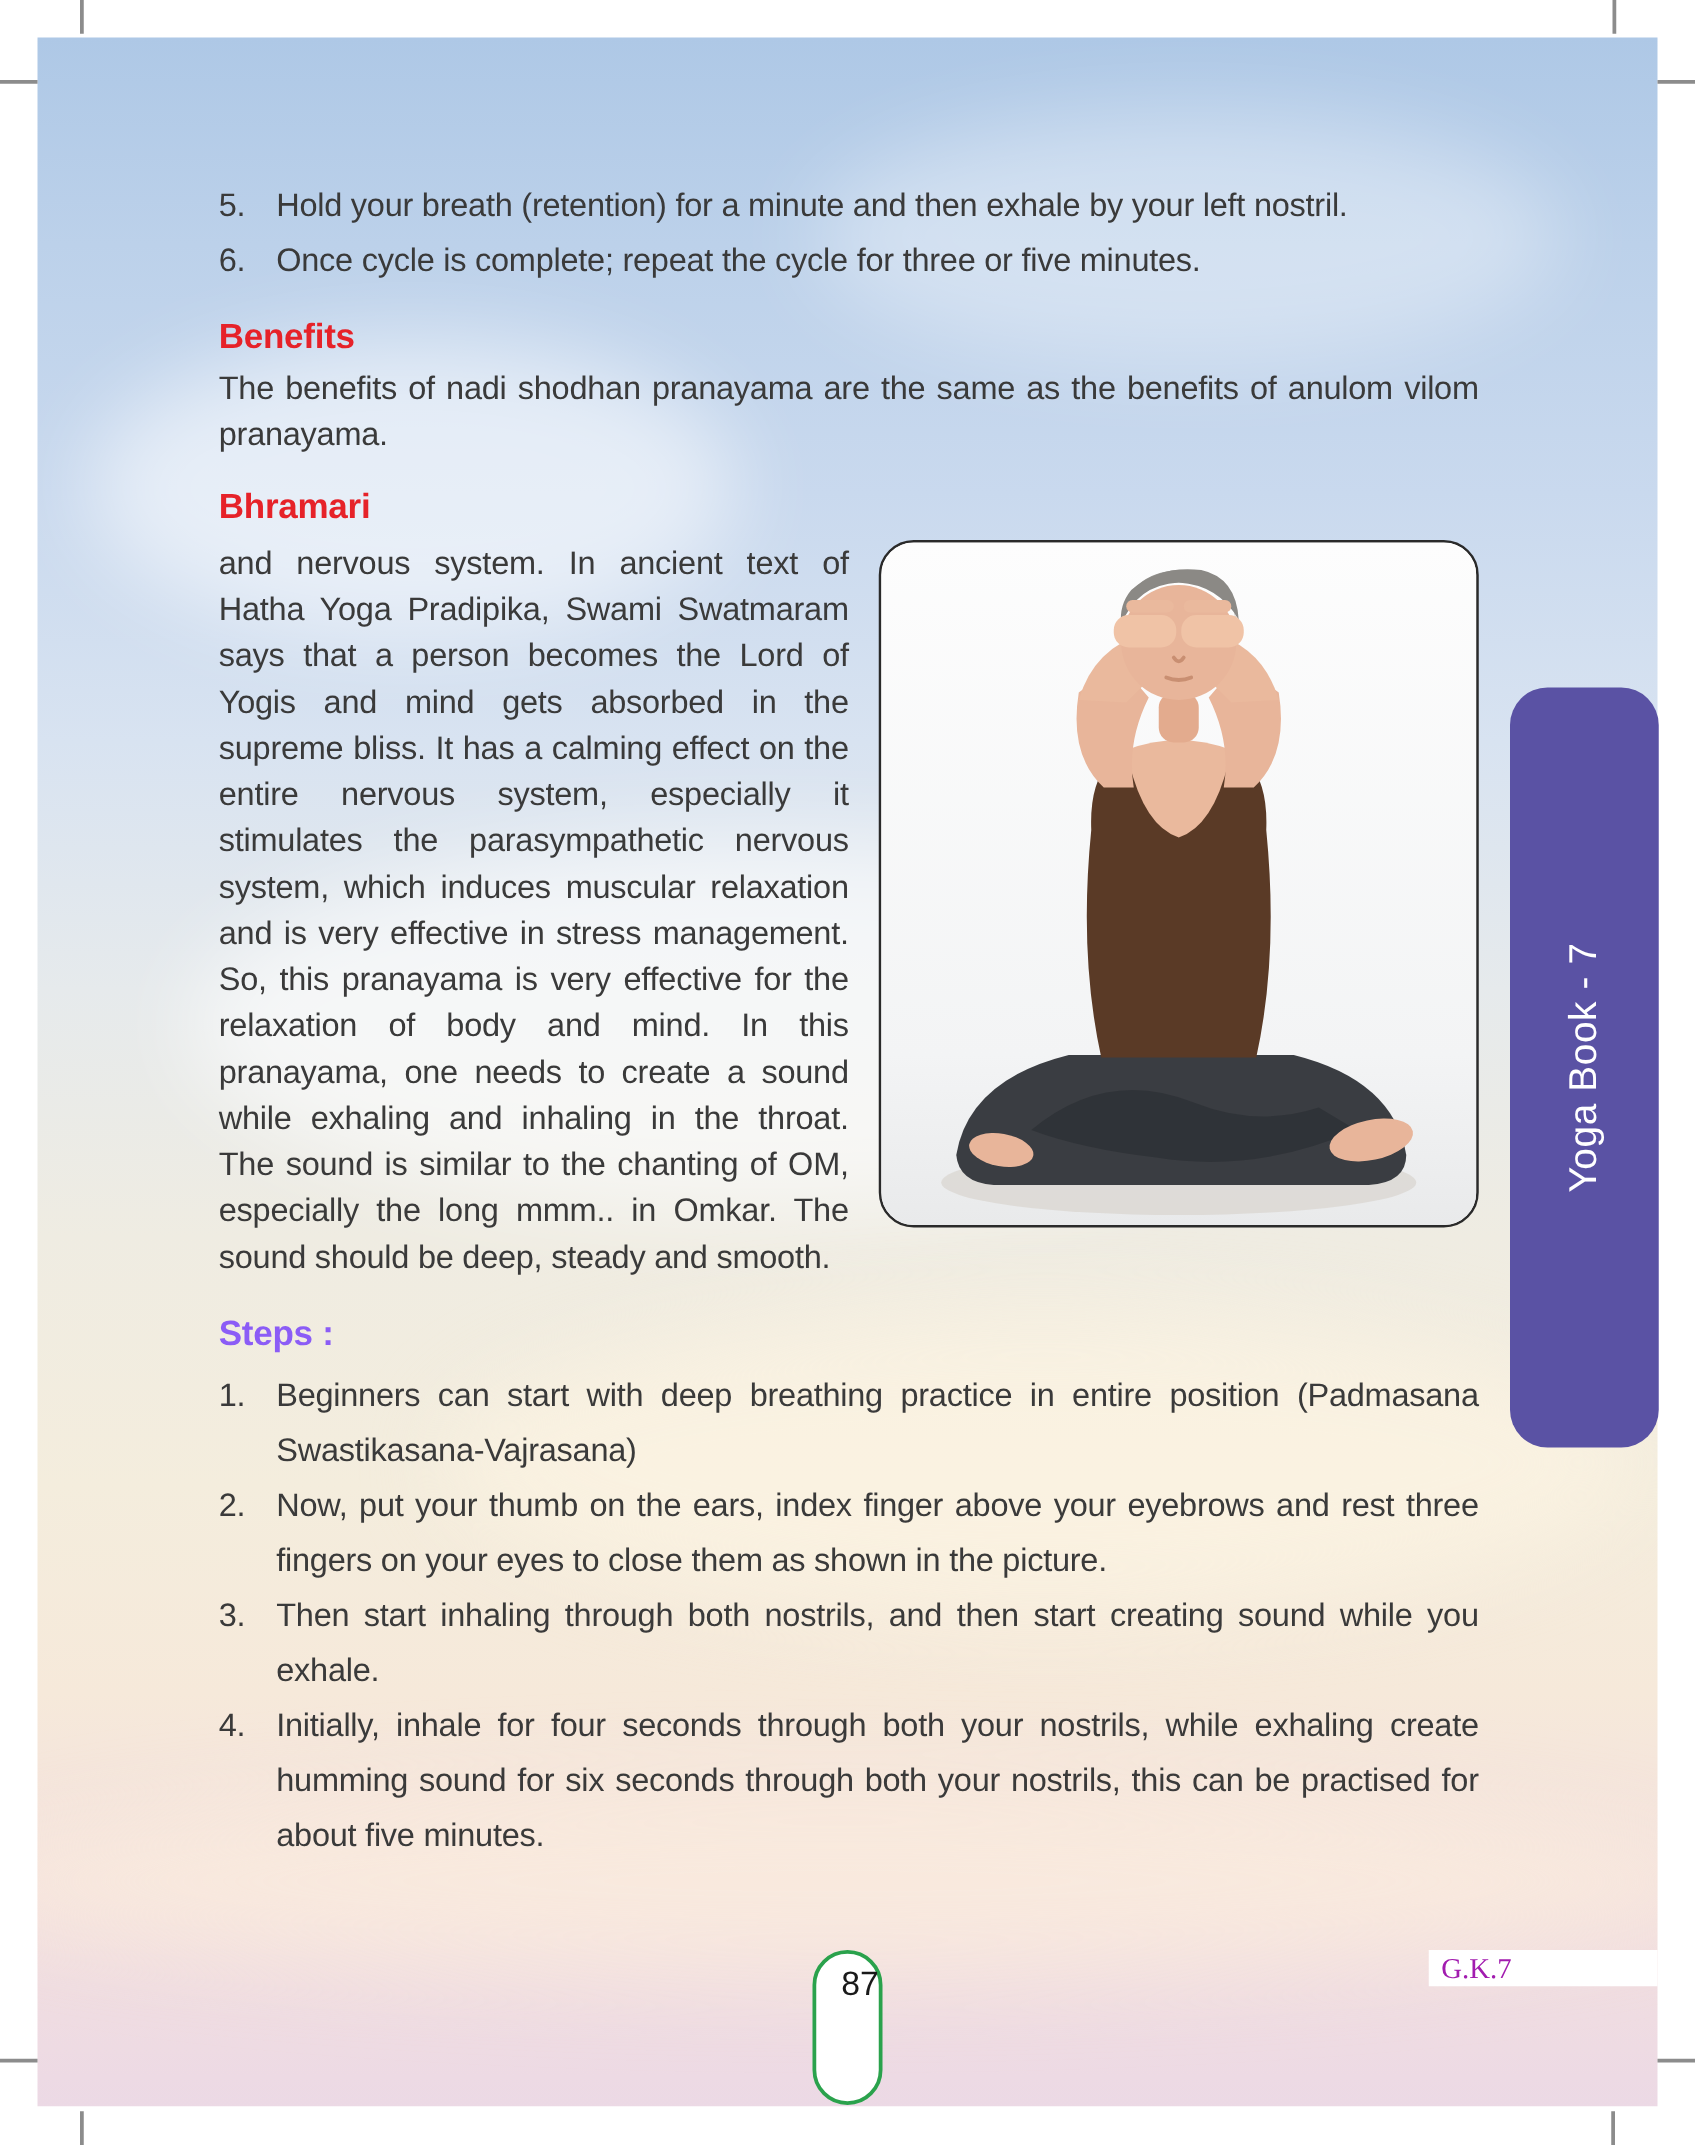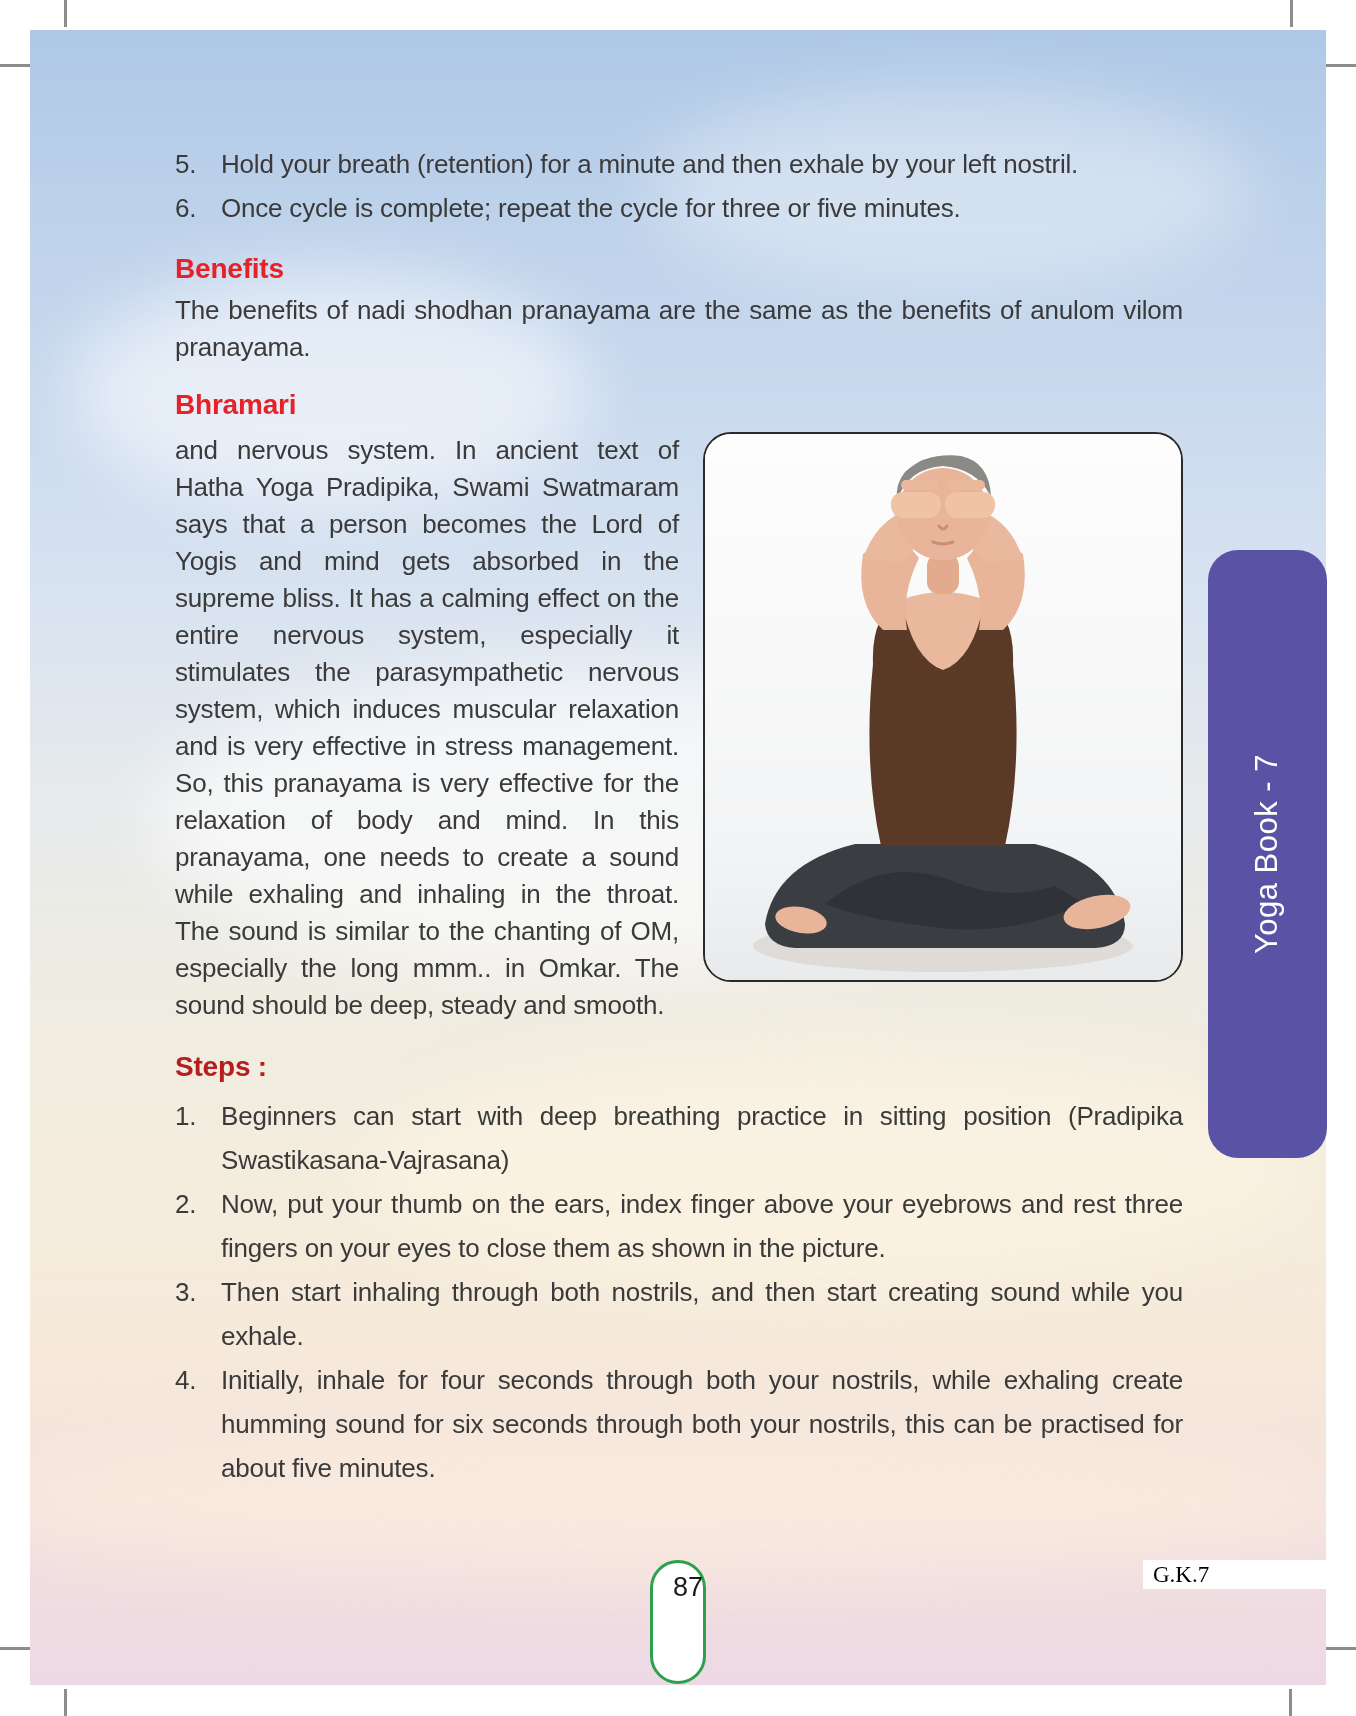--- a/index.html
+++ b/index.html
@@ -42,21 +42,21 @@
     letter-spacing:-0.2px;
   }
   .num-list{margin:0;padding:0;list-style:none;}
   .num-list .li{display:flex;line-height:44px;}
   .num-list .num{width:46px;flex:0 0 46px;}
   .num-list .txt{flex:1;text-align:justify;}
   h3.red, h3.blue{
     margin:0;font-size:28px;line-height:34px;font-weight:bold;
   }
   h3.red{color:#e62229;margin-top:22px;}
-  h3.blue{color:#b91c1c;margin-top:26px;}
+  h3.blue{color:#8b5cf6;margin-top:26px;}
   p.para{margin:6px 0 0 0;line-height:37px;text-align:justify;}
   .wrap-block{display:flow-root;margin-top:0;}
   .photo{
     float:right;
     width:476px;height:546px;
     margin:10px 0 14px 24px;
     background:#ffffff;
     border:2px solid #2a2a2a;
     border-radius:28px;
     overflow:hidden;
@@ -71,21 +71,21 @@
     box-sizing:border-box;
     text-align:right;
     font-size:27px;color:#1a1a1a;
     padding-top:9px;
   }
   
   .gk-strip{
     position:absolute;left:1143px;top:1560px;width:183px;height:29px;
     background:#ffffff;
     font-family:"Liberation Serif","DejaVu Serif",serif;
-    font-size:23px;color:#000000;
+    font-size:23px;color:#a21caf;
     line-height:29px;
     padding-left:10px;box-sizing:border-box;
   }
   
   .side-tab{
     position:absolute;left:1208px;top:550px;width:119px;height:608px;
     background:#5a52a4;border-radius:30px;
     display:flex;align-items:center;justify-content:center;
   }
   .side-tab .vtext{
@@ -184,21 +184,21 @@
         </svg>
       </div>
       <p class="para" style="margin-top:10px;">and nervous system. In ancient text of Hatha Yoga Pradipika, Swami Swatmaram says that a person becomes the Lord of Yogis and mind gets absorbed in the supreme bliss. It has a calming effect on the entire nervous system, especially it stimulates the parasympathetic nervous system, which induces muscular relaxation and is very effective in stress management. So, this pranayama is very effective for the relaxation of body and mind. In this pranayama, one needs to create a sound while exhaling and inhaling in the throat. The sound is similar to the chanting of OM, especially the long mmm.. in Omkar. The sound should be deep, steady and smooth.</p>
     </div>
 
     <h3 class="blue">Steps :</h3>
 
     <div class="num-list steps-list">
       <div class="li">
         <span class="num">1.</span>
-        <span class="txt">Beginners can start with deep breathing practice in sitting position (Pradipika Swastikasana-Vajrasana)</span>
+        <span class="txt">Beginners can start with deep breathing practice in entire position (Padmasana Swastikasana-Vajrasana)</span>
       </div>
       <div class="li">
         <span class="num">2.</span>
         <span class="txt">Now, put your thumb on the ears, index finger above your eyebrows and rest three fingers on your eyes to close them as shown in the picture.</span>
       </div>
       <div class="li">
         <span class="num">3.</span>
         <span class="txt">Then start inhaling through both nostrils, and then start creating sound while you exhale.</span>
       </div>
       <div class="li">

